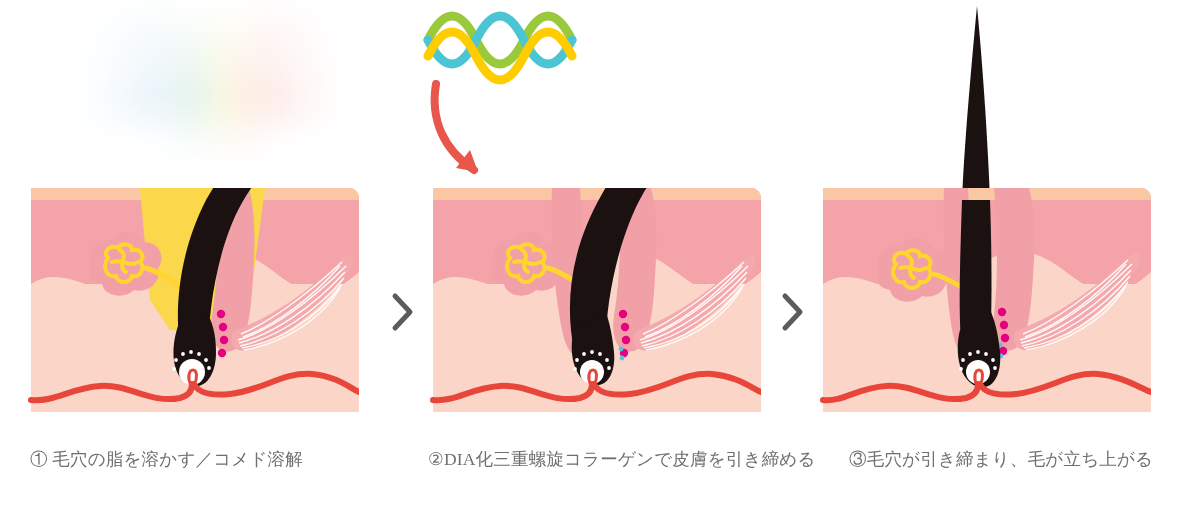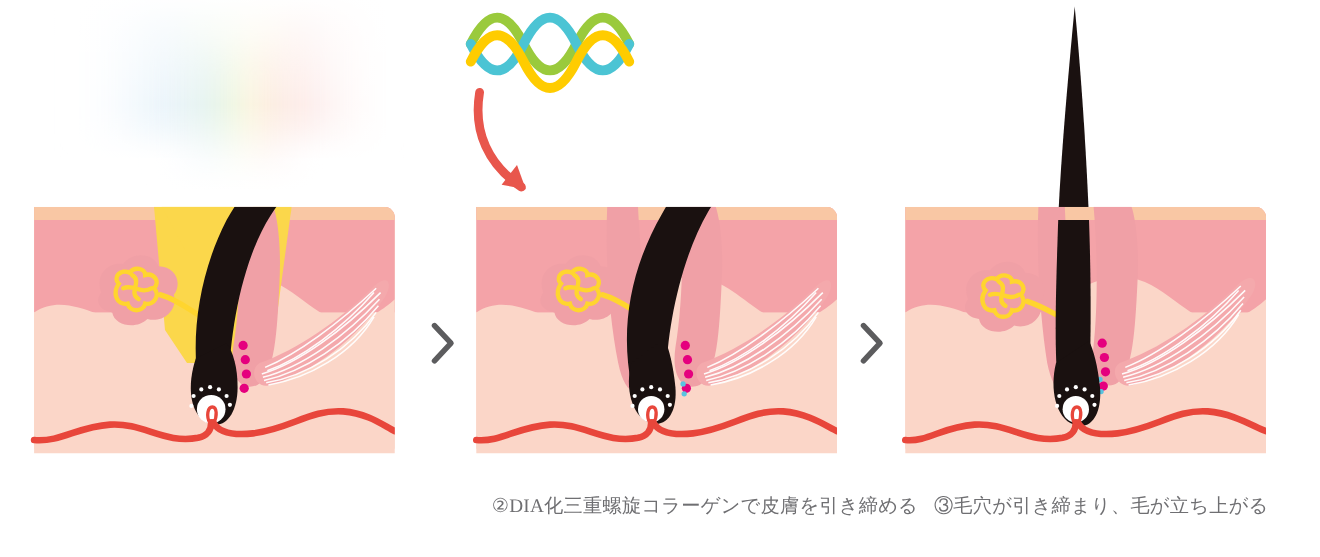--- a/index.html
+++ b/index.html
@@ -354,16 +354,17 @@
           <path d="M165 385 C 161 378, 163 370, 167 370 C 171 370, 172 378, 168 385" fill="none" stroke="#E8463B" stroke-width="3" stroke-linecap="round"></path>
         </g>
 
         <path d="M166 384 C 166 392, 162 396, 154 398 C 124 404, 104 384, 74 386
                  C 44 388, 32 402, 11 400 M168 384 C 172 392, 184 396, 204 394
                  C 238 390, 256 372, 286 374 C 310 376, 328 388, 339 392" fill="none" stroke="#E8463B" stroke-width="6" stroke-linecap="round"></path>
       </g>
     </svg>
   </div>
 
-  <div class="caption" style="left:447px;">②DIA化三重螺旋コラーゲンで皮膚を引き締める</div>
+  <div class="caption" style="left:30px;">① 毛穴の脂を溶かす／コメド溶解</div>
+  <div class="caption" style="left:428px;">②DIA化三重螺旋コラーゲンで皮膚を引き締める</div>
   <div class="caption" style="left:849px;">③毛穴が引き締まり、毛が立ち上がる</div>
 
 </div>
 
 </body></html>

